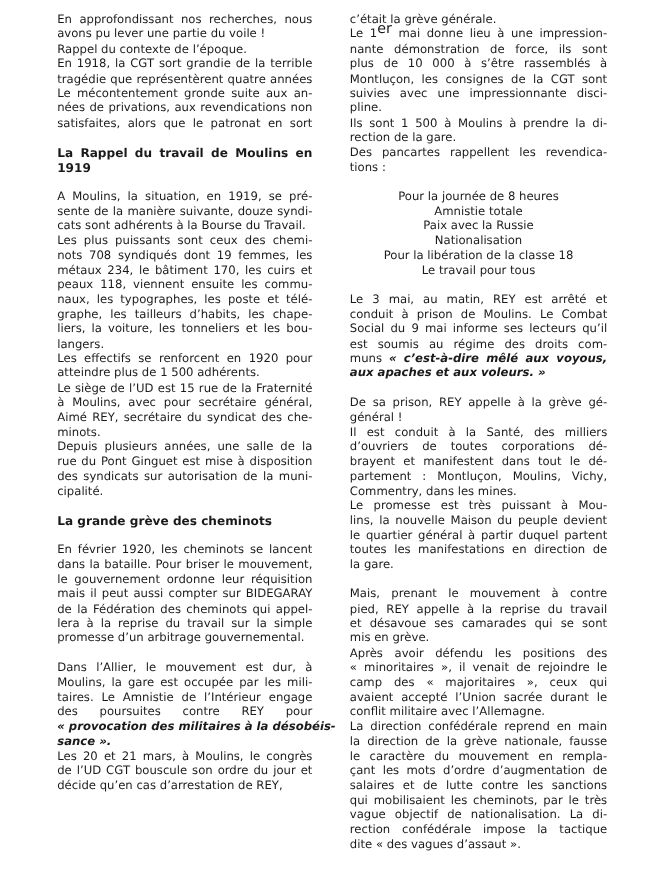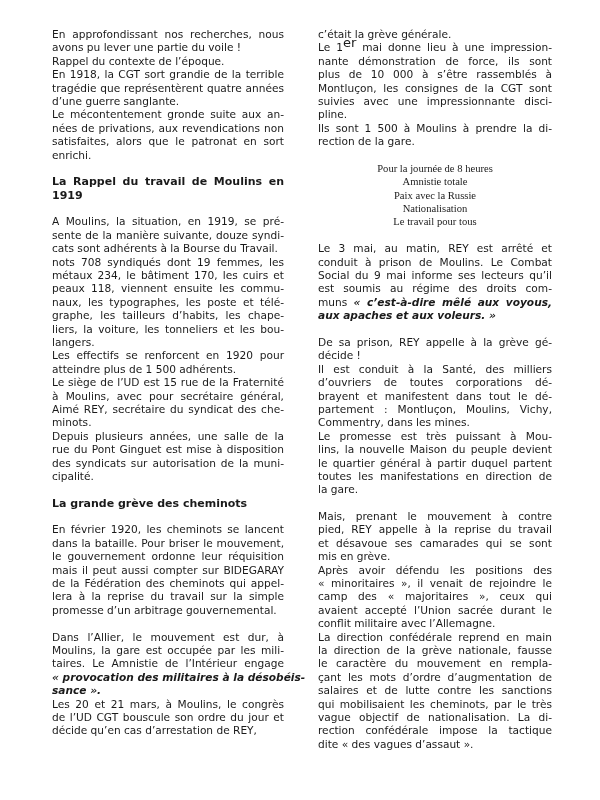--- a/index.html
+++ b/index.html
@@ -10,21 +10,21 @@
     body {
       width: 600px;
       height: 800px;
       position: relative;
       overflow: hidden;
       font-family: "DejaVu Sans", sans-serif;
       color: #1a1a1a;
     }
     .col {
       position: absolute;
-      top: 28px;
+      top: 12px;
       width: 232px;
       font-size: 10.6px;
       line-height: 13.4px;
     }
     .col-left { left: 52px; }
     .col-right { left: 318px; width: 234px; }
     .line {
       display: block;
       white-space: nowrap;
       text-align: justify;
@@ -35,57 +35,55 @@
       text-align-last: left;
     }
     .gap { height: 13.4px; }
     .heading {
       font-weight: bold;
       font-size: 11px;
     }
     .center {
       text-align: right;
       text-align-last: center;
-      font-family: Liberation Serif, serif;
     }
     .it { font-style: italic; font-weight: bold; }
     sup { font-size: 13px; line-height: 0; vertical-align: 4px; }
   </style>
 </head>
 <body>
 
 <div class="col col-left">
   <div>
     <span class="line">En approfondissant nos recherches, nous</span>
     <span class="line last">avons pu lever une partie du voile !</span>
   </div>
   <span class="line last">Rappel du contexte de l’époque.</span>
   <div>
     <span class="line">En 1918, la CGT sort grandie de la terrible</span>
     <span class="line">tragédie que représentèrent quatre années</span>
-    <span class="line last">d’une guerre sanglante.</span>
   </div>
   <div>
     <span class="line">Le mécontentement gronde suite aux an-</span>
     <span class="line">nées de privations, aux revendications non</span>
     <span class="line">satisfaites, alors que le patronat en sort</span>
-    <span class="line last">enrichi.</span>
   </div>
   <div class="gap"></div>
   <div class="heading">
     <span class="line">La Rappel du travail de Moulins en</span>
     <span class="line last">1919</span>
   </div>
   <div class="gap"></div>
   <div>
     <span class="line">A Moulins, la situation, en 1919, se pré-</span>
     <span class="line">sente de la manière suivante, douze syndi-</span>
     <span class="line last">cats sont adhérents à la Bourse du Travail.</span>
   </div>
   <div>
+    <span class="line">Les plus puissants sont ceux des chemi-</span>
     <span class="line">nots 708 syndiqués dont 19 femmes, les</span>
     <span class="line">métaux 234, le bâtiment 170, les cuirs et</span>
     <span class="line">peaux 118, viennent ensuite les commu-</span>
     <span class="line">naux, les typographes, les poste et télé-</span>
     <span class="line">graphe, les tailleurs d’habits, les chape-</span>
     <span class="line">liers, la voiture, les tonneliers et les bou-</span>
     <span class="line last">langers.</span>
   </div>
   <div>
     <span class="line">Les effectifs se renforcent en 1920 pour</span>
@@ -115,20 +113,21 @@
     <span class="line">mais il peut aussi compter sur BIDEGARAY</span>
     <span class="line">de la Fédération des cheminots qui appel-</span>
     <span class="line">lera à la reprise du travail sur la simple</span>
     <span class="line last">promesse d’un arbitrage gouvernemental.</span>
   </div>
   <div class="gap"></div>
   <div>
     <span class="line">Dans l’Allier, le mouvement est dur, à</span>
     <span class="line">Moulins, la gare est occupée par les mili-</span>
     <span class="line">taires. Le Amnistie de l’Intérieur engage</span>
+    <span class="line">des poursuites contre REY pour</span>
     <span class="line it">« provocation des militaires à la désobéis-</span>
     <span class="line last it">sance ».</span>
   </div>
   <div>
     <span class="line">Les 20 et 21 mars, à Moulins, le congrès</span>
     <span class="line">de l’UD CGT bouscule son ordre du jour et</span>
     <span class="line last">décide qu’en cas d’arrestation de REY,</span>
   </div>
 </div>
 
@@ -139,41 +138,46 @@
     <span class="line">nante démonstration de force, ils sont</span>
     <span class="line">plus de 10 000 à s’être rassemblés à</span>
     <span class="line">Montluçon, les consignes de la CGT sont</span>
     <span class="line">suivies avec une impressionnante disci-</span>
     <span class="line last">pline.</span>
   </div>
   <div>
     <span class="line">Ils sont  1 500 à Moulins à prendre la di-</span>
     <span class="line last">rection de la gare.</span>
   </div>
+  <div>
+    <span class="line">Des pancartes rappellent les revendica-</span>
+    <span class="line last">tions :</span>
+  </div>
   <div class="gap"></div>
   <div>
     <span class="line center">Pour la journée de 8 heures</span>
     <span class="line center">Amnistie totale</span>
     <span class="line center">Paix avec la Russie</span>
     <span class="line center">Nationalisation</span>
+    <span class="line center">Pour la libération de la classe 18</span>
     <span class="line center">Le travail pour tous</span>
   </div>
   <div class="gap"></div>
   <div>
     <span class="line">Le 3 mai, au matin, REY est arrêté et</span>
     <span class="line">conduit à prison de Moulins. Le Combat</span>
     <span class="line">Social du 9 mai informe ses lecteurs qu’il</span>
     <span class="line">est soumis au régime des droits com-</span>
     <span class="line"><span>muns </span> <span class="it">« c’est-à-dire mêlé aux voyous,</span></span>
     <span class="line last it">aux apaches et aux voleurs. »</span>
   </div>
   <div class="gap"></div>
   <div>
     <span class="line">De sa prison, REY appelle à la grève gé-</span>
-    <span class="line last">décide !</span>
+    <span class="line last">général !</span>
   </div>
   <div>
     <span class="line">Il est conduit à la Santé, des milliers</span>
     <span class="line">d’ouvriers de toutes corporations dé-</span>
     <span class="line">brayent et manifestent dans tout le dé-</span>
     <span class="line">partement : Montluçon, Moulins, Vichy,</span>
     <span class="line last">Commentry, dans les mines.</span>
   </div>
   <div>
     <span class="line">Le promesse est très puissant à Mou-</span>

